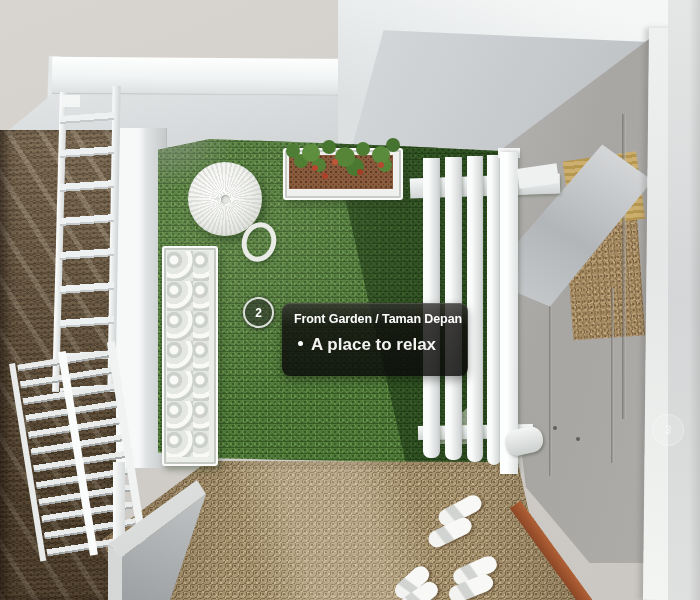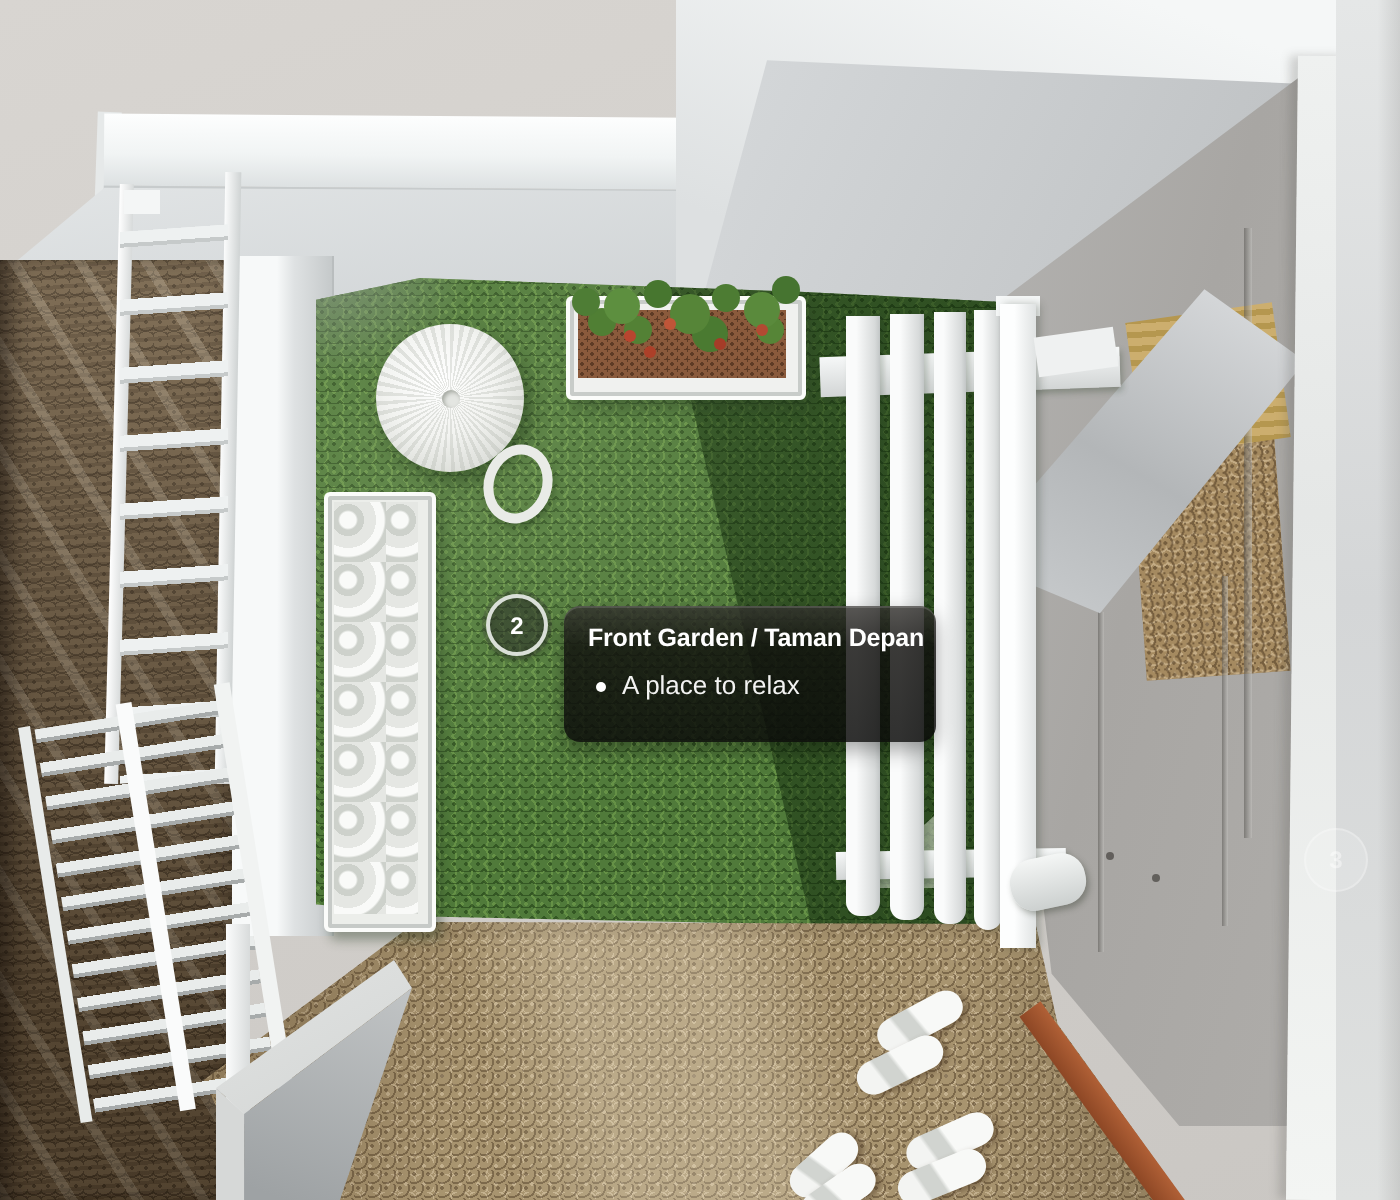--- a/index.html
+++ b/index.html
@@ -188,21 +188,21 @@
       border:2px solid rgba(236,239,235,.9);
       box-shadow:0 0 0 2px rgba(60,64,58,.28),1px 2px 4px rgba(0,0,0,.35);
       color:#fff;font-size:12px;font-weight:bold;
       display:flex;align-items:center;justify-content:center;}
   .tooltip{left:282px;top:303px;width:186px;box-sizing:border-box;padding:9px 12px 12px;
       border-radius:8px;color:#fff;
       background:linear-gradient(180deg,rgba(52,50,47,.82),rgba(16,15,13,.82) 30%,rgba(10,10,9,.84));
       box-shadow:0 4px 10px rgba(0,0,0,.35),inset 0 1px 0 rgba(255,255,255,.14);}
   .tooltip h3{margin:0 0 4px;font-size:12.5px;letter-spacing:-.1px;white-space:nowrap;color:#ffffff;}
   .tooltip ul{margin:0;padding:0;list-style:none;}
-  .tooltip li{position:relative;padding-left:17px;margin:9px 0;font-size:13px;color:#f3f3f2;}
+  .tooltip li{position:relative;padding-left:17px;margin:9px 0;font-size:17px;color:#f3f3f2;font-weight:bold;}
   .tooltip li .dot{position:absolute;left:4px;top:6px;width:5px;height:5px;border-radius:50%;background:#fff;}
 </style>
 </head>
 <body>
 
 <div id="scene">
   <div class="abs bg"></div>
   <div class="abs fascia-cap"></div>
   <div class="abs fascia"></div>
   <div class="abs roof-left"></div>

